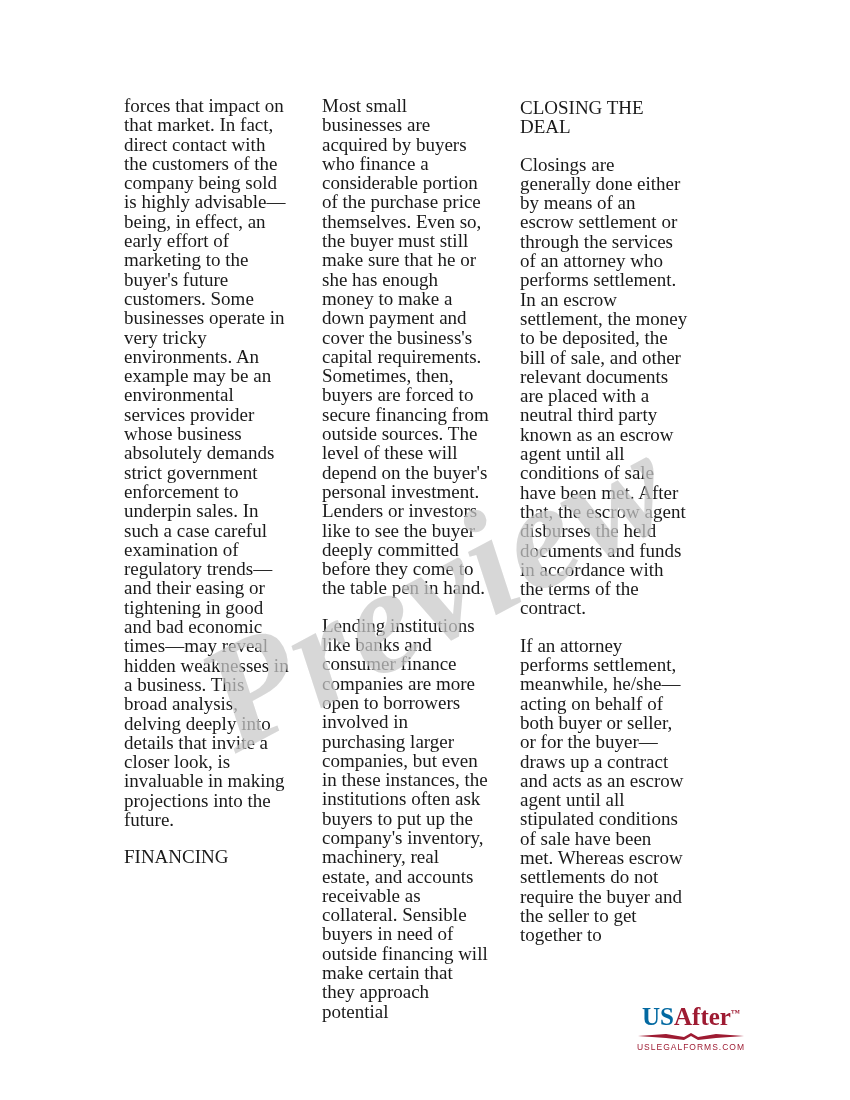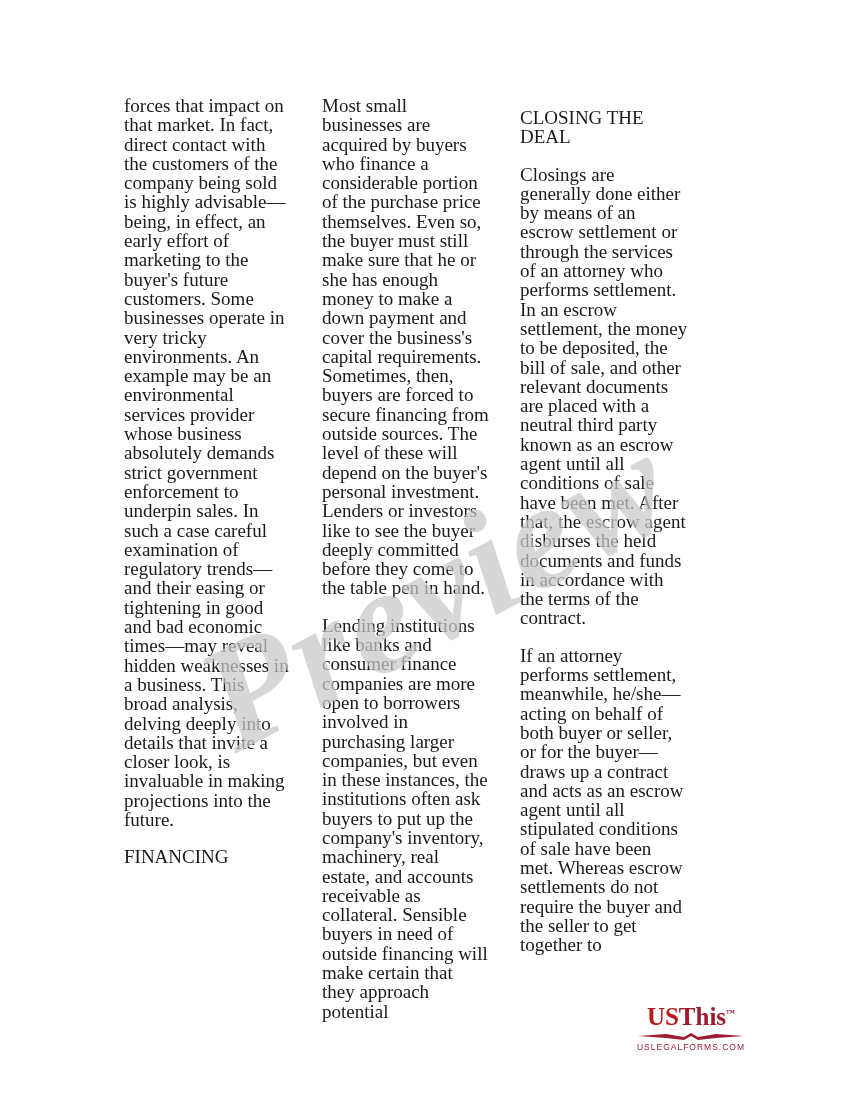--- a/index.html
+++ b/index.html
@@ -64,42 +64,42 @@
     width: 168px;
   }
   .col p {
     margin: 0 0 18px 0;
     font-size: 19px;
     line-height: 19.3px;
     text-align: left;
     color: #1a1a1a;
   }
   .col p.heading {
-    margin-top: 12px;
+    margin-top: 2px;
     margin-bottom: 18px;
   }
 
   
   .logo {
     position: absolute;
     right: 104px;
     bottom: 48px;
     text-align: center;
     z-index: 6;
   }
   .logo-main {
     font-family: "Liberation Serif", serif;
     font-size: 25px;
     font-weight: bold;
     color: #9e1b32;
     letter-spacing: 0px;
     white-space: nowrap;
   }
   .logo-main .us {
-    color: #b91c1c;
+    color: #0369a1;
   }
   .logo-main .tm {
     font-size: 9px;
     vertical-align: super;
   }
   .logo-wing {
     margin: 1px 0 1px 0;
     height: 9px;
     display: flex;
     align-items: center;
@@ -138,21 +138,21 @@
 
     <div class="col">
       <p class="heading">CLOSING THE DEAL</p>
       <p>Closings are generally done either by means of an escrow settlement or through the services of an attorney who performs settlement. In an escrow settlement, the money to be deposited, the bill of sale, and other relevant documents are placed with a neutral third party known as an escrow agent until all conditions of sale have been met. After that, the escrow agent disburses the held documents and funds in accordance with the terms of the contract.</p>
       <p>If an attorney performs settlement, meanwhile, he/she—acting on behalf of both buyer or seller, or for the buyer—draws up a contract and acts as an escrow agent until all stipulated conditions of sale have been met. Whereas escrow settlements do not require the buyer and the seller to get together to</p>
     </div>
 
   </div>
 
   <div class="logo">
-    <div class="logo-main"><span class="us">US</span><span>This</span><span class="tm">™</span></div>
+    <div class="logo-main"><span class="us">US</span><span>After</span><span class="tm">™</span></div>
     <div class="logo-wing">
       <svg width="110" height="9" viewBox="0 0 110 9">
         <path d="M2 4 L30 2 L48 5 L55 1 L62 5 L80 2 L108 4 L80 6 L62 8 L55 4 L48 8 L30 6 Z" fill="#9e1b32"></path>
       </svg>
     </div>
     <div class="logo-sub">USLEGALFORMS.COM</div>
   </div>
 
 </div>
 

